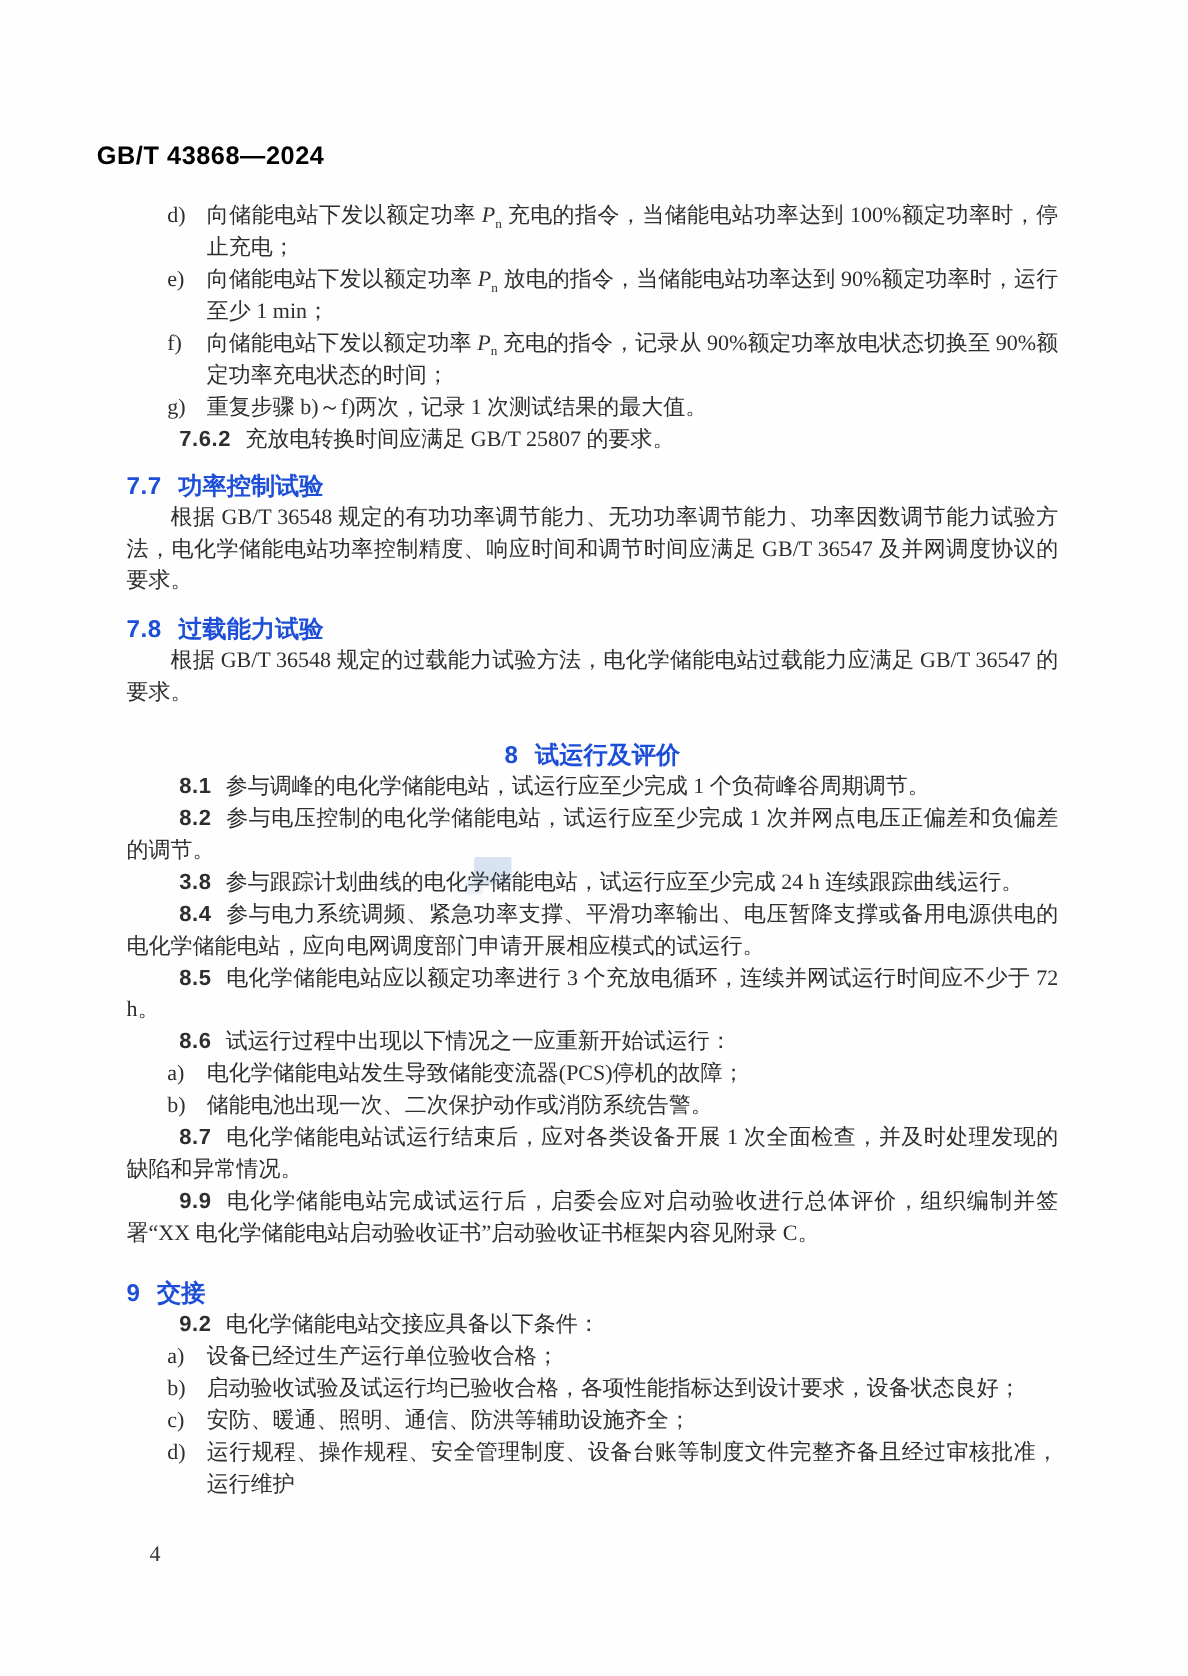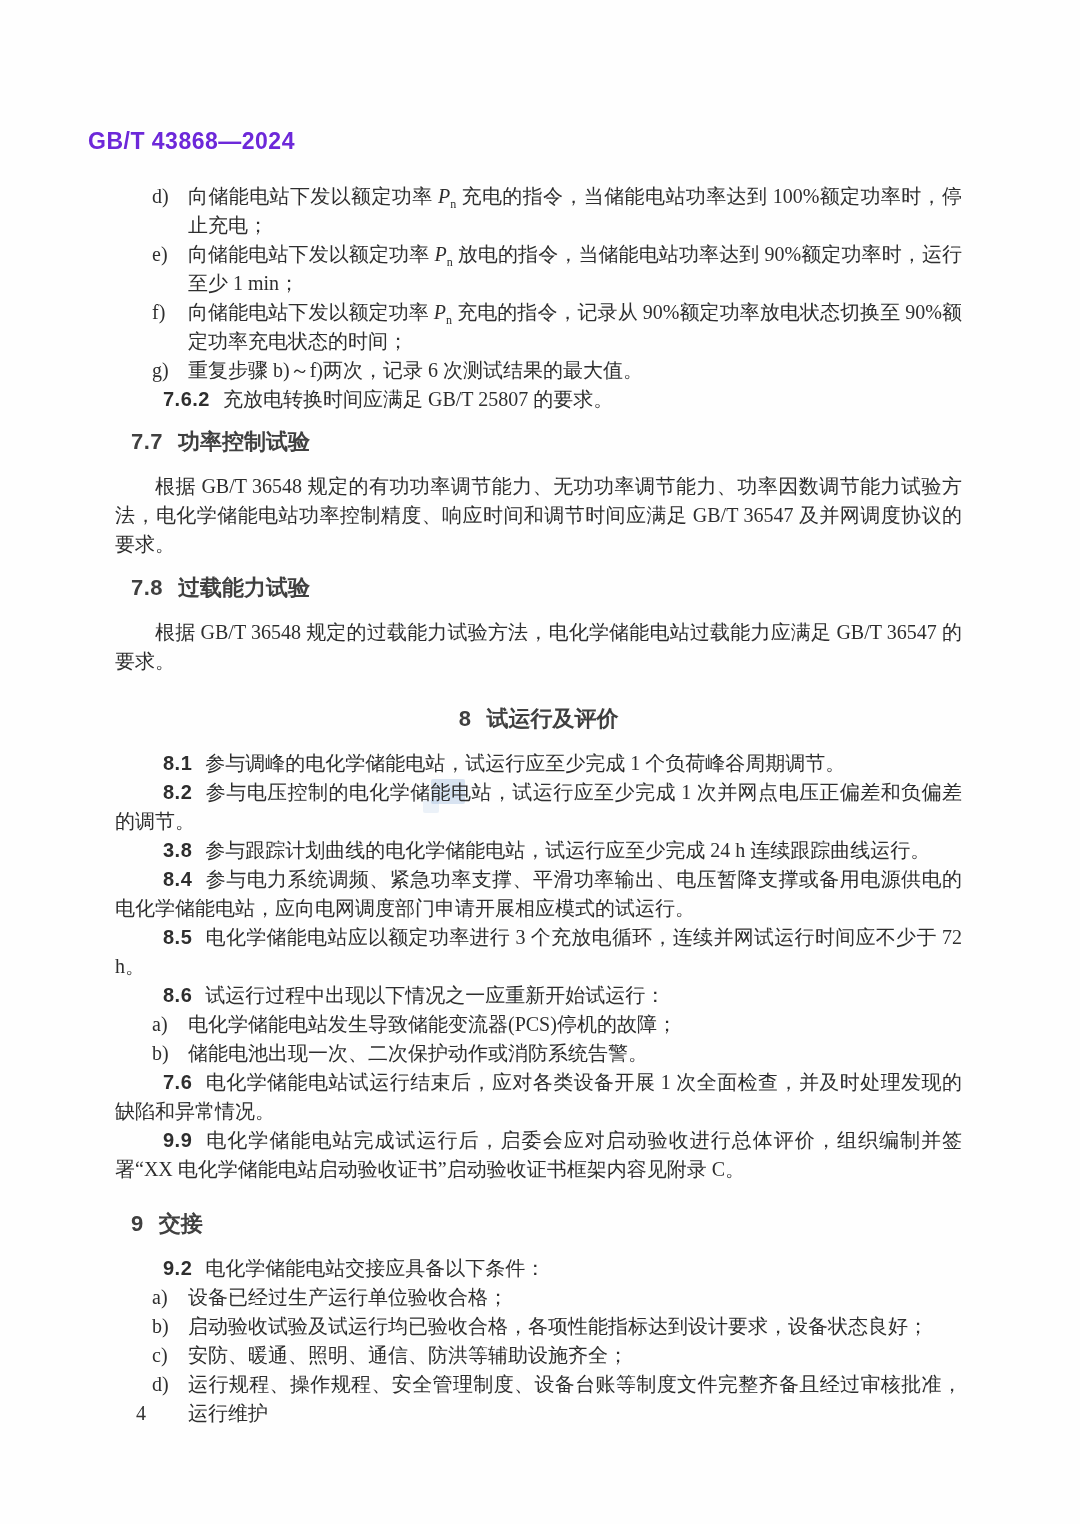--- a/index.html
+++ b/index.html
@@ -14,21 +14,21 @@
     overflow:hidden;
   }
   .doc-code{
     position:absolute;
     left:88px;
     top:128px;
     font-family:"Liberation Sans","DejaVu Sans",sans-serif;
     font-weight:bold;
     font-size:23px;
     letter-spacing:0.5px;
-    color:#6d28d9;
+    color:#000000;
   }
   .content{
     position:absolute;
     left:115px;
     top:182px;
     width:847px;
     font-size:20px;
     line-height:29px;
   }
   .content p{margin:0;}
@@ -39,26 +39,26 @@
     font-size:20px;
     margin-right:13px;
     letter-spacing:0.5px;
     margin-left:48px;
   }
   .para{
     text-indent:2em;
     text-align:justify;
   }
   .h{
-    margin:16px;
+    margin:0;
     font-family:"Liberation Sans","DejaVu Sans",sans-serif;
     font-weight:bold;
     font-size:22px;
     line-height:29px;
-    color:#404040;
+    color:#1d4ed8;
   }
   .hnum{margin-right:15px;letter-spacing:0.5px;}
   .li{
     display:flex;
     margin-left:37px;
   }
   .li-label{
     flex:none;
     width:36px;
   }
@@ -115,21 +115,21 @@
       <div class="li">
         <span class="li-label">e)</span>
         <span class="li-text"><span>向储能电站下发以额定功率 </span><span class="var">P</span><sub>n</sub><span> 放电的指令，当储能电站功率达到 90%额定功率时，运行至少 1 min；</span></span>
       </div>
       <div class="li">
         <span class="li-label">f)</span>
         <span class="li-text"><span>向储能电站下发以额定功率 </span><span class="var">P</span><sub>n</sub><span> 充电的指令，记录从 90%额定功率放电状态切换至 90%额定功率充电状态的时间；</span></span>
       </div>
       <div class="li">
         <span class="li-label">g)</span>
-        <span class="li-text"><span>重复步骤 b)～f)两次，记录 6 次测试结果的最大值。</span><span class="var"></span><sub></sub><span></span></span>
+        <span class="li-text"><span>重复步骤 b)～f)两次，记录 1 次测试结果的最大值。</span><span class="var"></span><sub></sub><span></span></span>
       </div>
     </div>
 
     <p class="clause"><span class="cnum">7.6.2</span><span>充放电转换时间应满足 GB/T 25807 的要求。</span></p>
 
     <h3 class="h mt13"><span class="hnum">7.7</span><span>功率控制试验</span></h3>
     <p class="para mt12">根据 GB/T 36548 规定的有功功率调节能力、无功功率调节能力、功率因数调节能力试验方法，电化学储能电站功率控制精度、响应时间和调节时间应满足 GB/T 36547 及并网调度协议的要求。</p>
 
     <h3 class="h mt14"><span class="hnum">7.8</span><span>过载能力试验</span></h3>
     <p class="para mt13">根据 GB/T 36548 规定的过载能力试验方法，电化学储能电站过载能力应满足 GB/T 36547 的要求。</p>
@@ -147,21 +147,21 @@
       <div class="li">
         <span class="li-label">a)</span>
         <span class="li-text">电化学储能电站发生导致储能变流器(PCS)停机的故障；</span>
       </div>
       <div class="li">
         <span class="li-label">b)</span>
         <span class="li-text">储能电池出现一次、二次保护动作或消防系统告警。</span>
       </div>
     </div>
 
-    <p class="clause"><span class="cnum">7.6</span><span>电化学储能电站试运行结束后，应对各类设备开展 1 次全面检查，并及时处理发现的缺陷和异常情况。</span></p>
+    <p class="clause"><span class="cnum">8.7</span><span>电化学储能电站试运行结束后，应对各类设备开展 1 次全面检查，并及时处理发现的缺陷和异常情况。</span></p>
     <p class="clause"><span class="cnum">9.9</span><span>电化学储能电站完成试运行后，启委会应对启动验收进行总体评价，组织编制并签署“XX 电化学储能电站启动验收证书”启动验收证书框架内容见附录 C。</span></p>
 
     <h3 class="h mt25"><span class="hnum">9</span><span>交接</span></h3>
 
     <p class="clause"><span class="cnum">9.2</span><span>电化学储能电站交接应具备以下条件：</span></p>
 
     <div>
       <div class="li">
         <span class="li-label">a)</span>
         <span class="li-text">设备已经过生产运行单位验收合格；</span>

